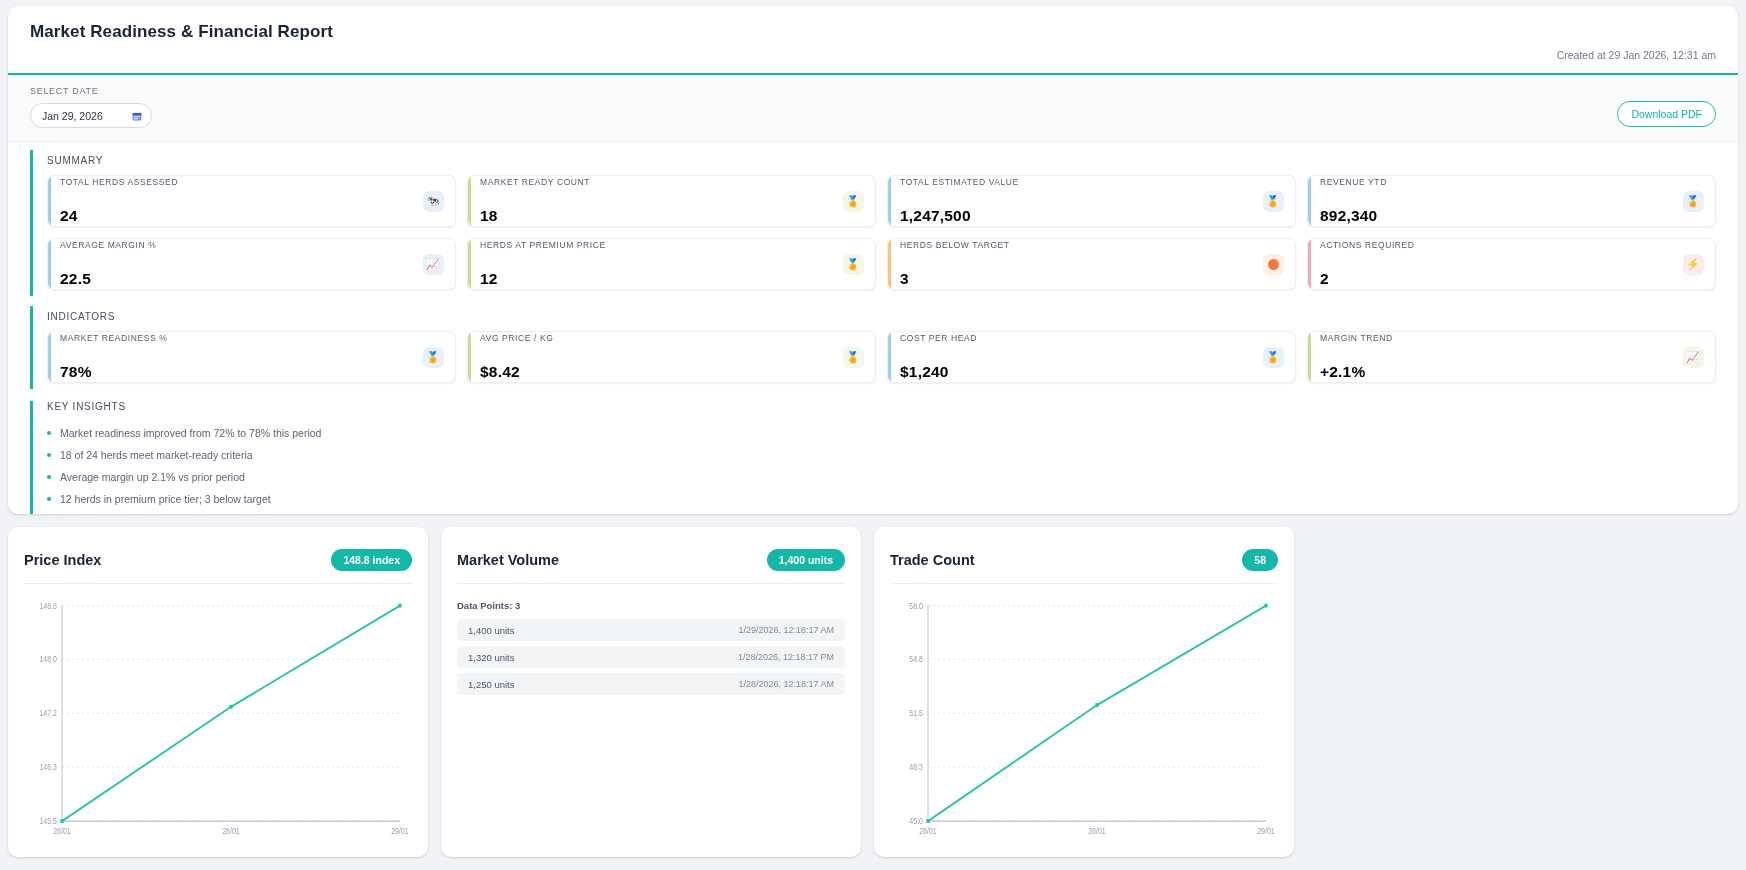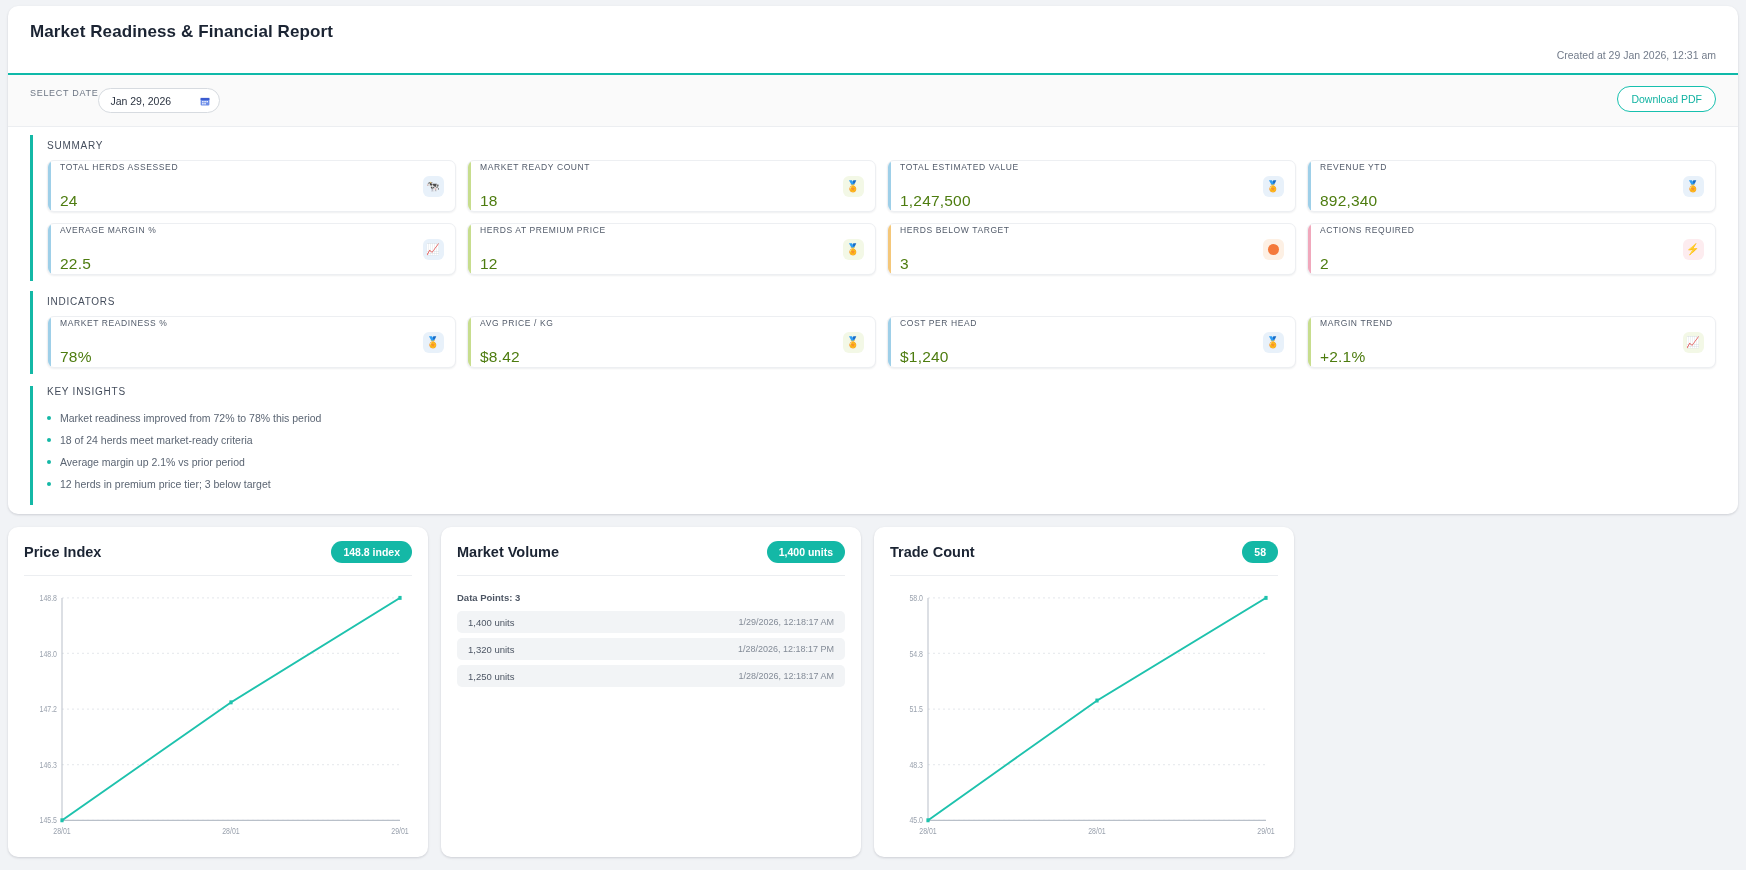--- a/index.html
+++ b/index.html
@@ -22,21 +22,21 @@
   }
   .report-header { padding: 16px 22px 12px 22px; border-bottom: 2px solid #0fb9a9; }
   .report-title { font-size: 17px; font-weight: bold; color: #1b2433; letter-spacing: .1px; }
   .report-sub { font-size: 10.5px; color: #737c8b; margin-top: 7px; text-align: right; }
 
   .date-bar {
     display: flex; align-items: flex-end; justify-content: space-between;
     background: #fafafa; border-bottom: 1px solid #eceef1;
     padding: 11px 22px 13px 22px;
   }
-  .date-left { display: flex; }
+  .date-left { display: flex; flex-direction: column; }
   .date-label { font-size: 9px; letter-spacing: .7px; color: #6d7684; margin-bottom: 7px; }
   .date-input {
     width: 122px; height: 25px; border: 1px solid #d7dbe0; border-radius: 13px;
     background: #fff; display: flex; align-items: center; justify-content: space-between;
     padding: 0 9px 0 11px; font-size: 10.5px; color: #2c3442;
   }
   .cal-ico { width: 10px; height: 10px; display:block; }
   .dl-btn {
     border: 1px solid #17c0ae; border-radius: 14px; background: #fff;
     color: #12b3a2; font-size: 10.5px; padding: 6px 13px; cursor: pointer;
@@ -56,21 +56,21 @@
     height: 52px; padding: 8px 11px 8px 12px;
     display: flex; align-items: center; justify-content: space-between;
     position: relative; overflow: hidden;
   }
   .kpi::before {
     content: ""; position: absolute; left: 0; top: 0; bottom: 0; width: 2.5px;
     background: var(--accent, #9ecfe8);
   }
   .kpi-txt { display: flex; flex-direction: column; gap: 20px; }
   .kpi-label { font-size: 8.5px; letter-spacing: .6px; color: #515a69; text-transform: uppercase; }
-  .kpi-value { font-size: 15.5px; font-weight: normal; color: #4d7c0f; letter-spacing: .2px; }
+  .kpi-value { font-size: 15.5px; font-weight: bold; color: #000000; letter-spacing: .2px; }
   .kpi-chip {
     width: 21px; height: 21px; border-radius: 6px;
     display: flex; align-items: center; justify-content: center;
     font-size: 11px; flex: 0 0 auto; background: var(--chip, #eef4fb);
   }
   .kpi-dot { width: 11px; height: 11px; border-radius: 50%; background: #f4793b; }
 
   
   .insights { padding: 12px 22px 16px 22px; }
   .insights-inner { border-left: 3px solid #14b8a6; padding-left: 14px; }
@@ -79,21 +79,21 @@
   .ins-bullet { width: 4px; height: 4px; border-radius: 50%; background: #14b8a6; flex: 0 0 auto; }
   .ins-text { font-size: 10.5px; color: #5b6573; }
 
   
   .charts { position: absolute; left: 8px; top: 527px; display: flex; gap: 13px; }
   .chart-card {
     width: 420px; height: 330px; background: #fff; border-radius: 10px;
     box-shadow: 0 1px 3px rgba(16,24,40,.10), 0 1px 2px rgba(16,24,40,.06);
     padding: 14px 16px 12px 16px; display: flex; flex-direction: column;
   }
-  .chart-head { display: flex; align-items: center; justify-content: space-between; padding-bottom: 12px; }
+  .chart-head { display: flex; align-items: center; justify-content: space-between; padding-bottom: 12px; margin-top: 8px; }
   .chart-title { font-size: 14.5px; font-weight: bold; color: #1b2433; }
   .chart-badge {
     background: #14b8a6; color: #fff; font-size: 10.5px; font-weight: bold;
     border-radius: 12px; padding: 5px 12px; white-space: nowrap;
   }
   .chart-divider { height: 1px; background: #eceef1; }
   .chart-body { flex: 1; position: relative; padding-top: 12px; }
   .chart-svg { width: 100%; height: 100%; display: block; }
   .ax-lbl { font-size: 7px; fill: #9aa2ae; font-family: "Liberation Sans", sans-serif; }
 

